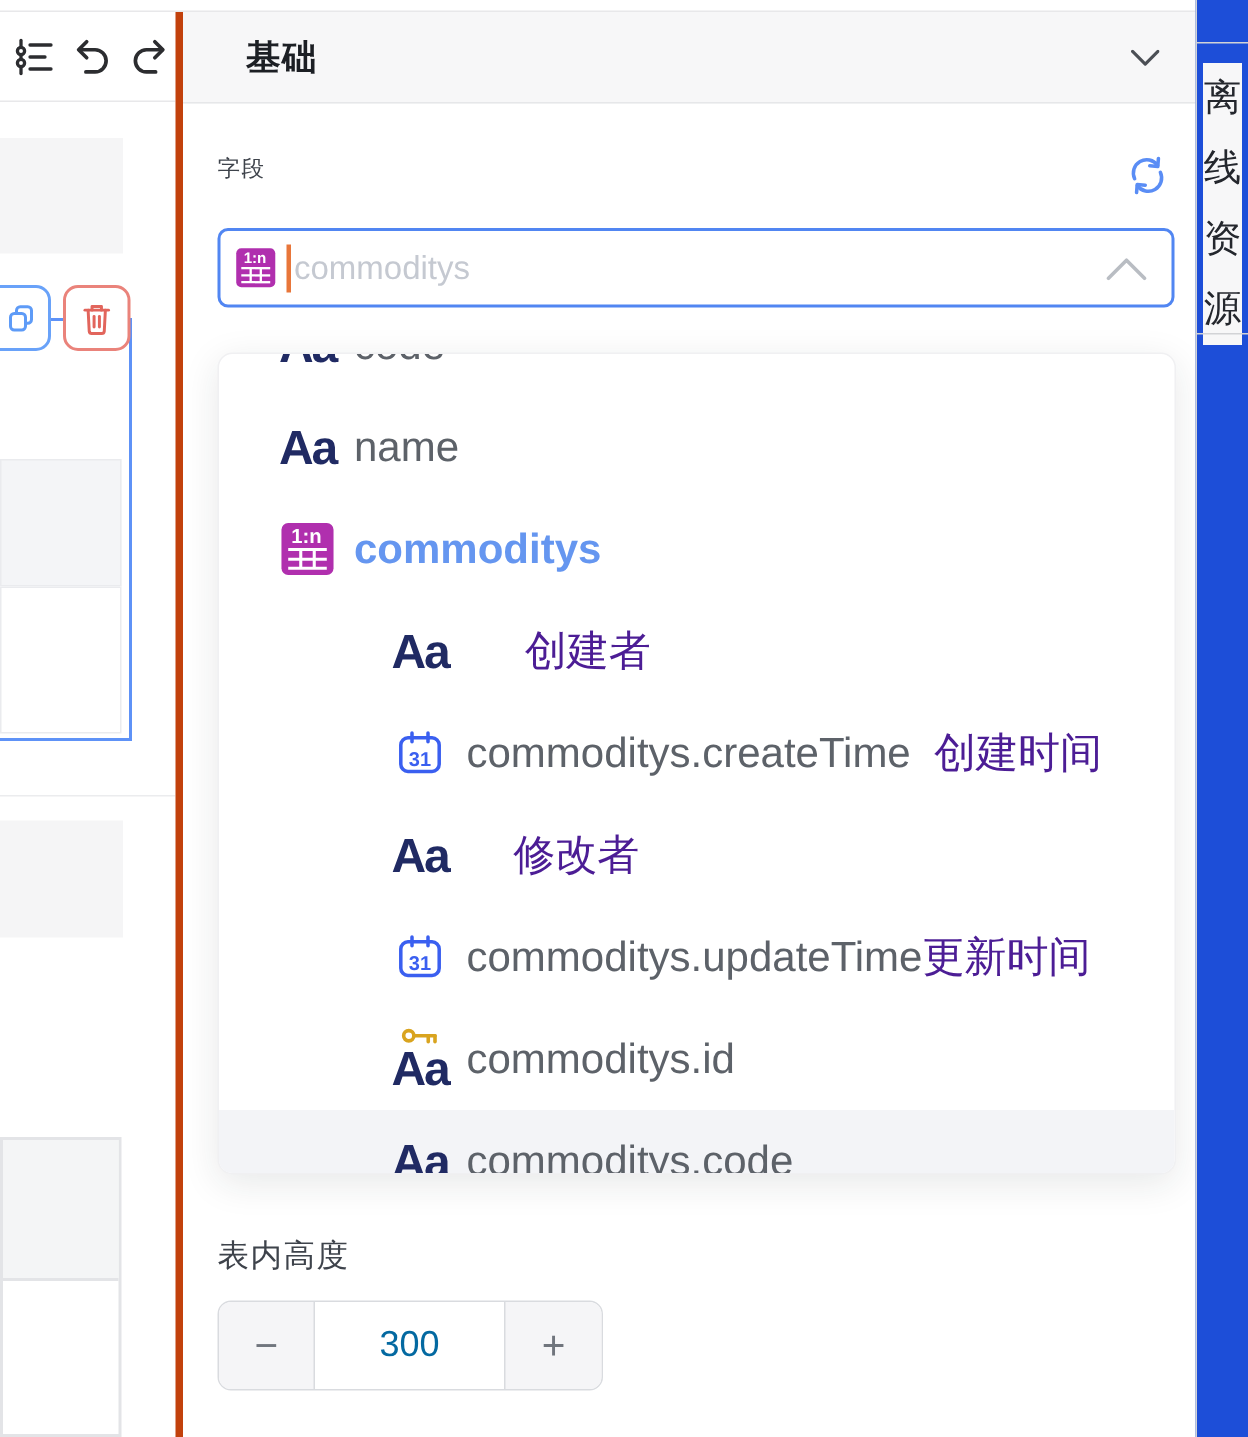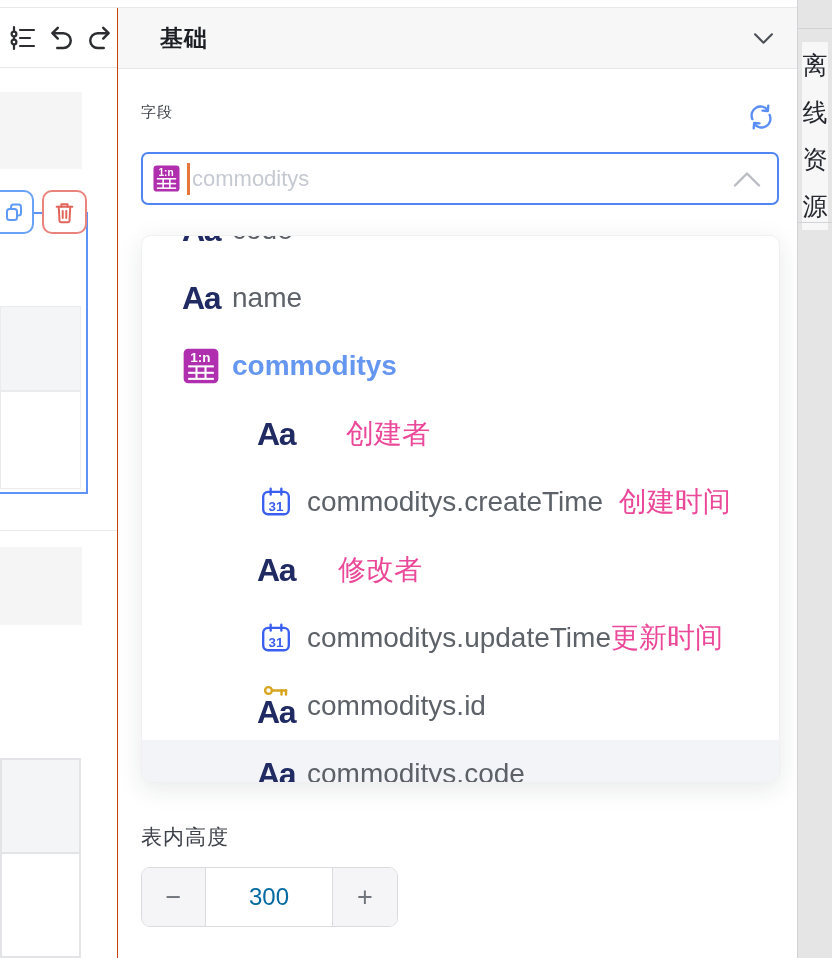--- a/index.html
+++ b/index.html
@@ -24,21 +24,21 @@
   #cv-block-d { left:0; top:547px; width:82px; height:78px; }
   #cv-card { left:0; top:758px; width:81px; height:200px; border:2px solid #e3e4e7; background:#fff; }
   #cv-card-head { width:100%; height:94px; background:#f4f5f6; border-bottom:2px solid #e3e4e7; }
 
   .float-btn { position:absolute; width:45px; height:44px; background:#fff; border-radius:10px;
     display:flex; align-items:center; justify-content:center; cursor:pointer; }
   #copy-btn { left:-11px; top:190px; border:2px solid #69a2f9; justify-content:flex-end; padding-right:7px; }
   #trash-btn { left:42px; top:190px; border:2px solid #ea837b; }
 
   
-  #panel { left:117px; top:8px; width:680px; height:950px; background:#fff; border-left:1px solid #c2410c; }
+  #panel { left:117px; top:8px; width:680px; height:950px; background:#fff; border-left:5px solid #c2410c; }
   #panel-header { position:absolute; left:0; top:0; width:100%; height:61px; background:#f7f7f8;
     border-bottom:1px solid #e6e7e9; display:flex; align-items:center; justify-content:space-between;
     padding:0 24px 0 42px; cursor:pointer; }
   #panel-title { font-size:23px; font-weight:600; color:#1c1f24; letter-spacing:1px; }
 
   #field-label { position:absolute; left:23px; top:95px; font-size:15px; font-weight:500; color:#3e434b; letter-spacing:1px; }
   #refresh-btn { position:absolute; left:628px; top:94px; width:30px; height:30px; cursor:pointer; }
 
   #field-select { position:absolute; left:23px; top:144px; width:638px; height:53px; background:#fff;
     border:2px solid #5186f2; border-radius:7px; display:flex; align-items:center; padding-left:10px; cursor:text; }
@@ -50,36 +50,36 @@
   #dropdown { position:absolute; left:23px; top:227px; width:639px; height:548px; background:#fff;
     border-radius:10px; border:1px solid #f0f0f2; box-shadow:0 6px 24px rgba(31,35,41,.10); overflow:hidden; }
   #dd-list { margin-top:-40px; }
   .dd-row { display:flex; align-items:center; height:68px; padding-left:40px; cursor:pointer; }
   .dd-row.child { padding-left:115px; }
   .dd-row.hovered { background:#f3f4f7; }
   .icon-box { width:38px; display:flex; flex-direction:column; align-items:center; justify-content:center;
     margin-right:12px; flex-shrink:0; }
   .aa { font-size:32px; font-weight:800; color:#202a63; letter-spacing:-1.5px; line-height:1; }
   .dd-text { font-size:28px; color:#5d6269; white-space:pre; }
-  .dd-text.cn { color:#ec4899; }
+  .dd-text.cn { color:#4c1d95; }
   .dd-row.selected .dd-text { color:#6596f0; font-weight:700; }
   .key-ic { margin-bottom:-1px; }
 
   
   #height-label { position:absolute; left:23px; top:815px; font-size:21px; font-weight:500; color:#3e434b; letter-spacing:1px; }
   #stepper { position:absolute; left:23px; top:859px; width:257px; height:60px; border:1px solid #d9dbdf;
     border-radius:9px; display:flex; overflow:hidden; background:#fff; }
   .step-btn { width:64px; background:#f5f5f7; display:flex; align-items:center; justify-content:center;
     font-size:27px; font-weight:300; color:#70757d; cursor:pointer; }
   #step-minus { border-right:1px solid #d9dbdf; }
   #step-plus { border-left:1px solid #d9dbdf; width:65px; }
   #step-value { flex:1; display:flex; align-items:center; justify-content:center; font-size:24px; color:#0369a1; }
 
   
-  #right-rail { left:797px; top:0; width:35px; height:958px; background:#e5e5e5; border-left:1px solid #d2d3d6; }
+  #right-rail { left:797px; top:0; width:35px; height:958px; background:#1d4ed8; border-left:1px solid #d2d3d6; }
   .rail-div { position:absolute; left:0; width:100%; height:1px; background:#d2d3d6; }
   #rail-tab { position:absolute; left:4px; top:42px; width:26px; font-size:25px; color:#24272d; font-weight:500;
     line-height:47px; text-align:center; word-break:break-all; cursor:pointer; background:#f7f7f8; }
 
   svg { display:block; }
 </style>
 </head>
 <body>
 
 <div class="abs" id="top-line"></div>

